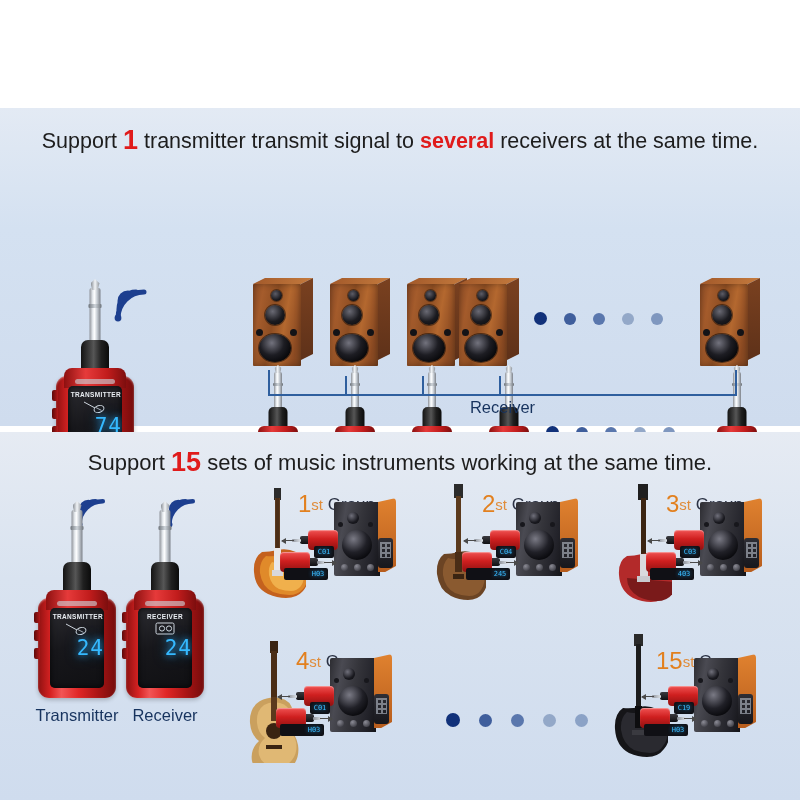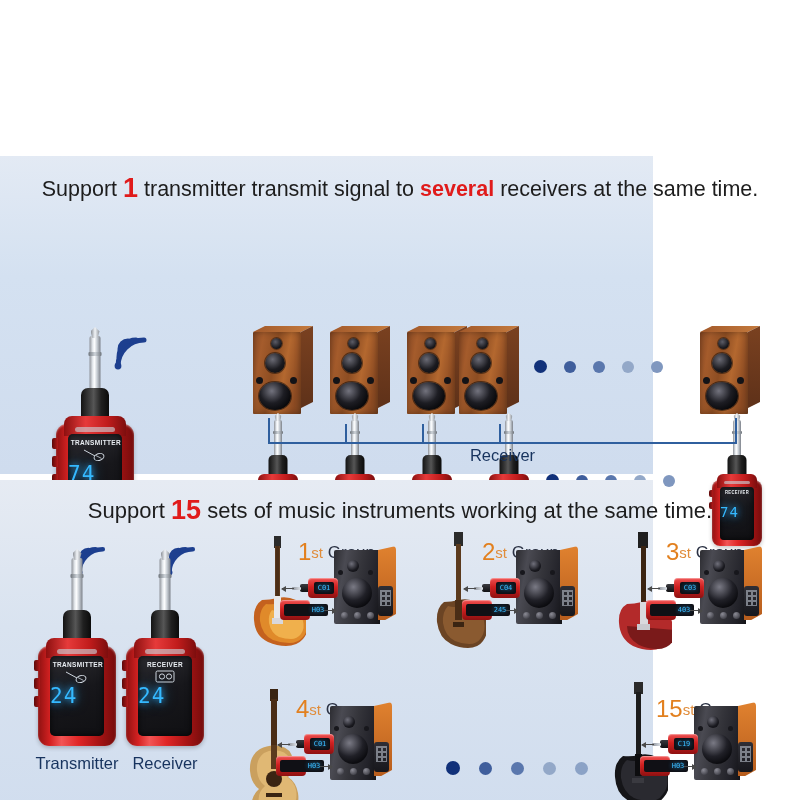--- a/index.html
+++ b/index.html
@@ -18,22 +18,22 @@
     display:flex;align-items:center;justify-content:center;
   }
   .banner-title{
     color:#ffffff;font-size:47px;font-weight:400;letter-spacing:.5px;
     text-shadow:1px 1px 2px rgba(0,0,0,.28);
     font-family:"Liberation Sans", sans-serif;
     transform:scaleX(.93);
   }
 
   
-  .section{position:absolute;left:0;width:653px;
-    background:linear-gradient(180deg,#e3eaf4 0%,#d4e1f1 38%,#cfdcee 100%);margin-top:48px;}
+  .section{position:absolute;left:0;width:800px;
+    background:linear-gradient(180deg,#e3eaf4 0%,#d4e1f1 38%,#cfdcee 100%);}
   .sec1{top:108px;height:318px;}
   .sec2{top:432px;height:368px;
     background:linear-gradient(180deg,#e6ebf3 0%,#d9e3f0 40%,#cfdcee 100%);}
 
   .headline{
     position:absolute;left:0;width:800px;text-align:center;
     color:#1d1d1d;font-size:21.5px;white-space:nowrap;
   }
   .sec1 .headline{top:17px;}
   .sec2 .headline{top:15px;font-size:22px;}
@@ -93,21 +93,21 @@
     box-shadow:inset 0 0 6px rgba(0,0,0,.8);
     overflow:hidden;
   }
   .scr-label{
     position:absolute;left:0;top:4px;width:100%;text-align:center;
     color:#e9edf2;font-size:7.2px;letter-spacing:.4px;font-weight:700;
     transform:scaleX(.9);
   }
   .scr-glyph{position:absolute;left:50%;top:13px;transform:translateX(-50%);}
   .scr-digits{
-    position:absolute;left:0;top:30px;width:100%;text-align:left;
+    position:absolute;left:0;top:30px;width:100%;text-align:right;
     color:#35b9ff;font-family:"DejaVu Sans Mono", monospace;
     font-size:21px;line-height:20px;letter-spacing:1px;
     text-shadow:0 0 7px #2aa8f5,0 0 14px rgba(42,168,245,.6);
   }
   .dev-caption{
     position:absolute;left:50%;transform:translateX(-50%);
     white-space:nowrap;color:#17335e;font-size:16.5px;
   }
 
   
@@ -192,21 +192,21 @@
 
   
   .dong{position:absolute;width:44px;height:20px;}
   .dong-b{
     position:absolute;right:0;top:0;width:30px;height:20px;
     background:linear-gradient(180deg,#f05252 0%,#cf1f1f 45%,#8e1111 100%);
     border-radius:4px;
     box-shadow:inset 0 1px 1px rgba(255,255,255,.4);
   }
   .dong-s{
-    position:absolute;right:4px;top:4px;width:20px;height:12px;
+    position:absolute;right:4px;top:16px;width:20px;height:12px;
     background:#101015;border-radius:2px;
     color:#3bbcff;font-family:"DejaVu Sans Mono", monospace;
     font-size:7px;line-height:12px;text-align:center;
     text-shadow:0 0 4px #2aa8f5;
   }
   .dong-j{
     position:absolute;left:6px;top:6px;width:16px;height:8px;
     background:linear-gradient(180deg,#3a3a3f,#101013);border-radius:2px;
   }
   .dong-j:before{

